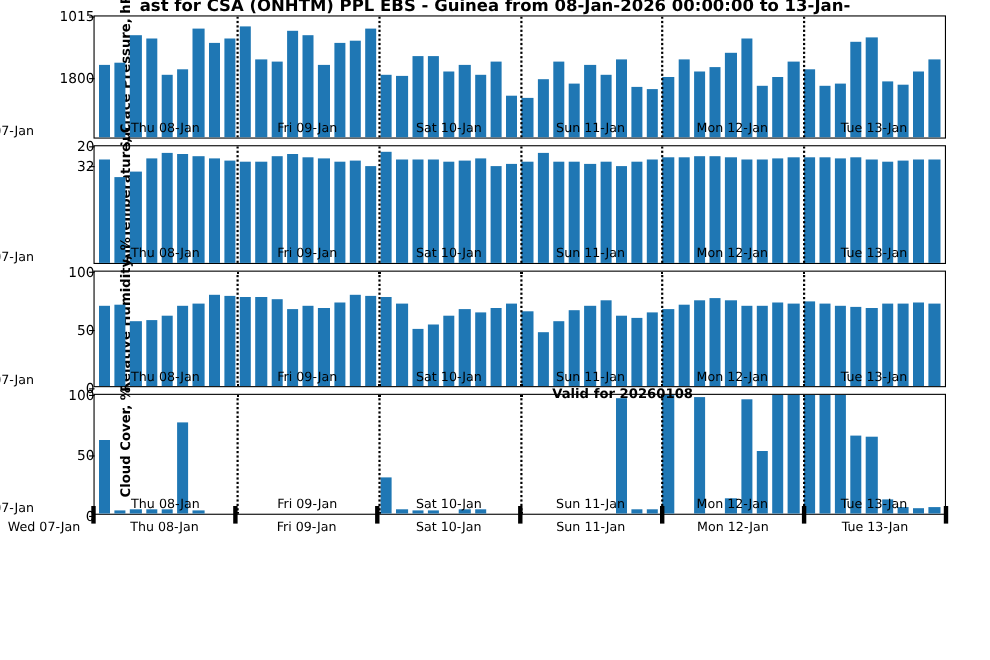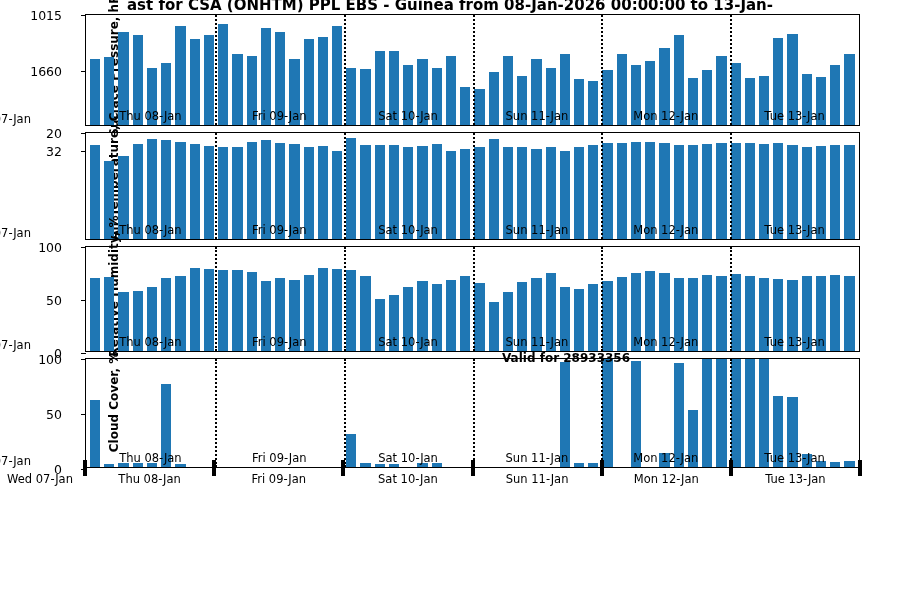--- a/index.html
+++ b/index.html
@@ -61,21 +61,21 @@
     position:absolute;
     top:0;bottom:0;
     width:0;
     border-left:2px dotted #000;
   }
 
   
   .ytick{
     position:absolute;
     right:100%;
-    margin-right:24px;
+    margin-right:0;
     transform:translateY(-50%);
     font-size:12.5px;
     color:#000;
     white-space:nowrap;
   }
   .ytickline{
     position:absolute;
     left:-5px;
     width:5px;
     height:0;
@@ -307,21 +307,21 @@
           <div class="barslot">
             <div class="bar" style="height: 65%; background: rgb(31, 119, 180);"></div>
           </div>
         </div>
     <div class="vline" style="left: 16.6667%;"></div>
         <div class="vline" style="left: 33.3333%;"></div>
         <div class="vline" style="left: 50%;"></div>
         <div class="vline" style="left: 66.6667%;"></div>
         <div class="vline" style="left: 83.3333%;"></div>
       </div>
-  <div class="ytick" style="top: 56px;">1660</div>
+  <div class="ytick" style="top: 56px;">1800</div>
       <div class="ytickline" style="top: 56px;"></div>
       <div class="ytick" style="top: 0px;">1015</div>
       <div class="ytickline" style="top: 0px;"></div>
       <div class="xlabels">
         <div class="xlab" style="left: 8.33333%;">Thu 08-Jan</div>
         <div class="xlab" style="left: 25%;">Fri 09-Jan</div>
         <div class="xlab" style="left: 41.6667%;">Sat 10-Jan</div>
         <div class="xlab" style="left: 58.3333%;">Sun 11-Jan</div>
         <div class="xlab" style="left: 75%;">Mon 12-Jan</div>
         <div class="xlab" style="left: 91.6667%;">Tue 13-Jan</div>
@@ -870,21 +870,21 @@
           <div class="barslot">
             <div class="bar" style="height: 6%; background: rgb(31, 119, 180);"></div>
           </div>
         </div>
     <div class="vline" style="left: 16.6667%;"></div>
         <div class="vline" style="left: 33.3333%;"></div>
         <div class="vline" style="left: 50%;"></div>
         <div class="vline" style="left: 66.6667%;"></div>
         <div class="vline" style="left: 83.3333%;"></div>
       </div>
-    <div class="annot" id="annot" style="left:480px;top:-8px;">Valid for 28933356</div>
+    <div class="annot" id="annot" style="left:480px;top:-8px;">Valid for 20260108</div>
   <div class="ytick" style="top: 110px;">0</div>
       <div class="ytickline" style="top: 110px;"></div>
       <div class="ytick" style="top: 55px;">50</div>
       <div class="ytickline" style="top: 55px;"></div>
       <div class="ytick" style="top: 0px;">100</div>
       <div class="ytickline" style="top: 0px;"></div>
       <div class="xlabels">
         <div class="xlab" style="left: 8.33333%;">Thu 08-Jan</div>
         <div class="xlab" style="left: 25%;">Fri 09-Jan</div>
         <div class="xlab" style="left: 41.6667%;">Sat 10-Jan</div>

